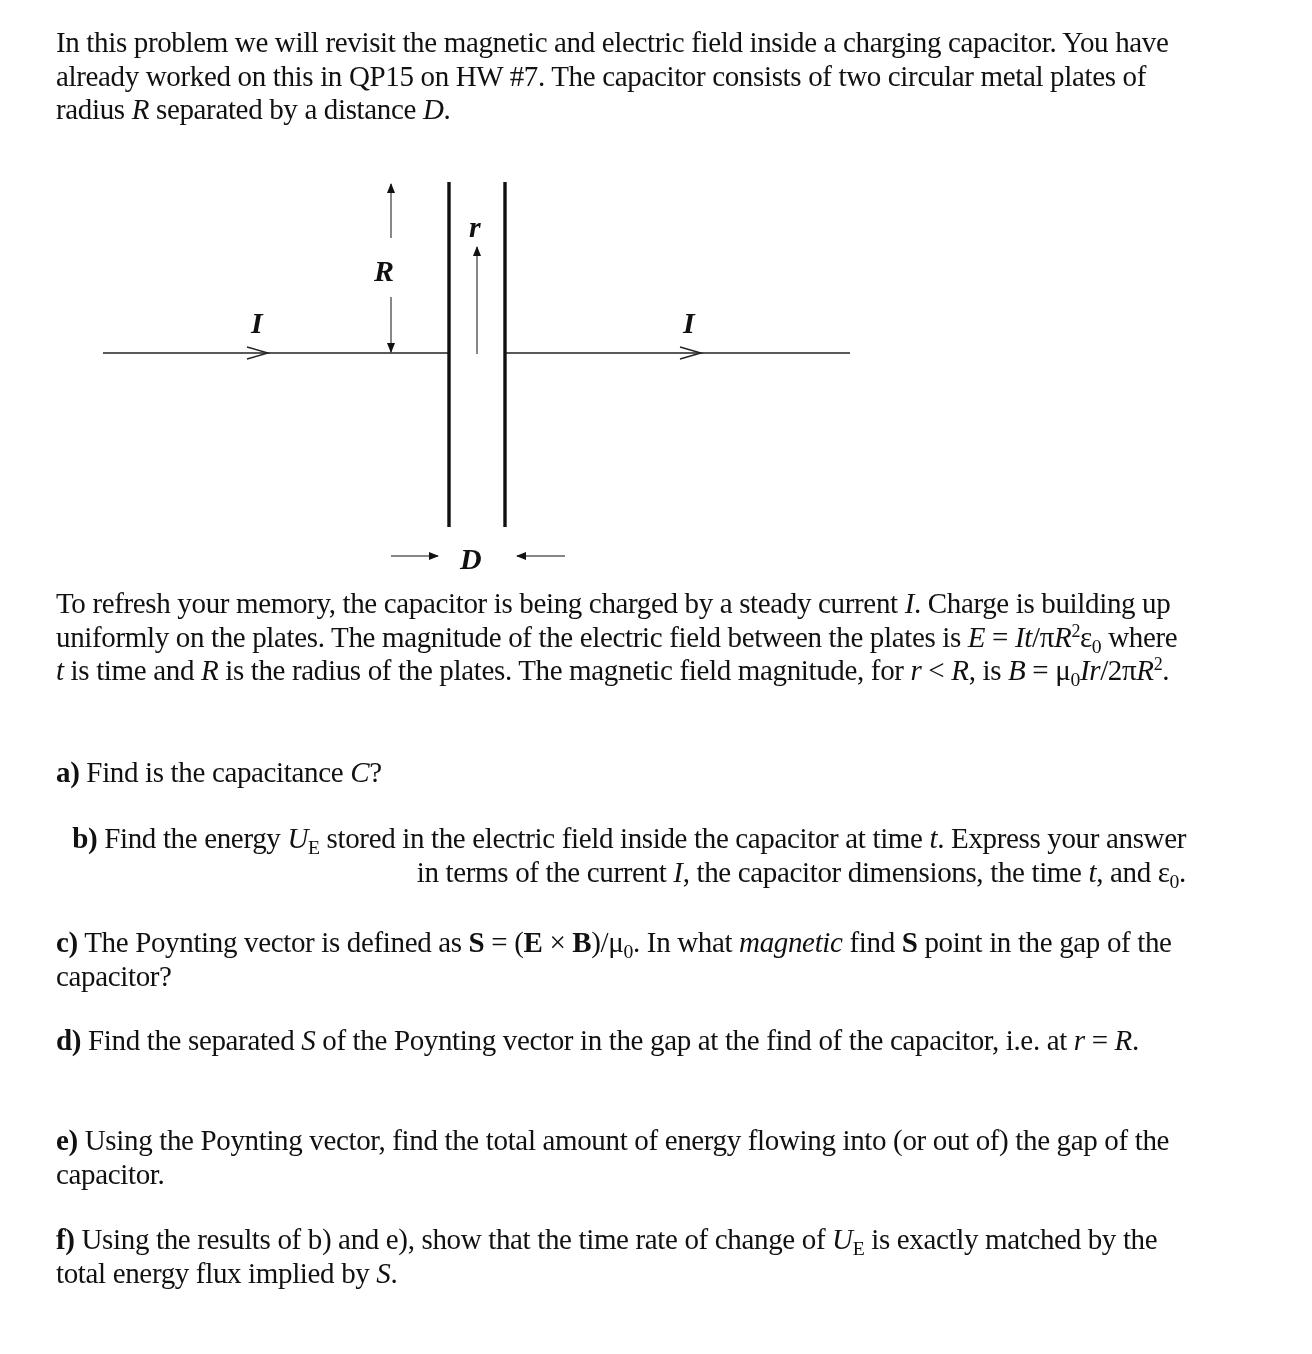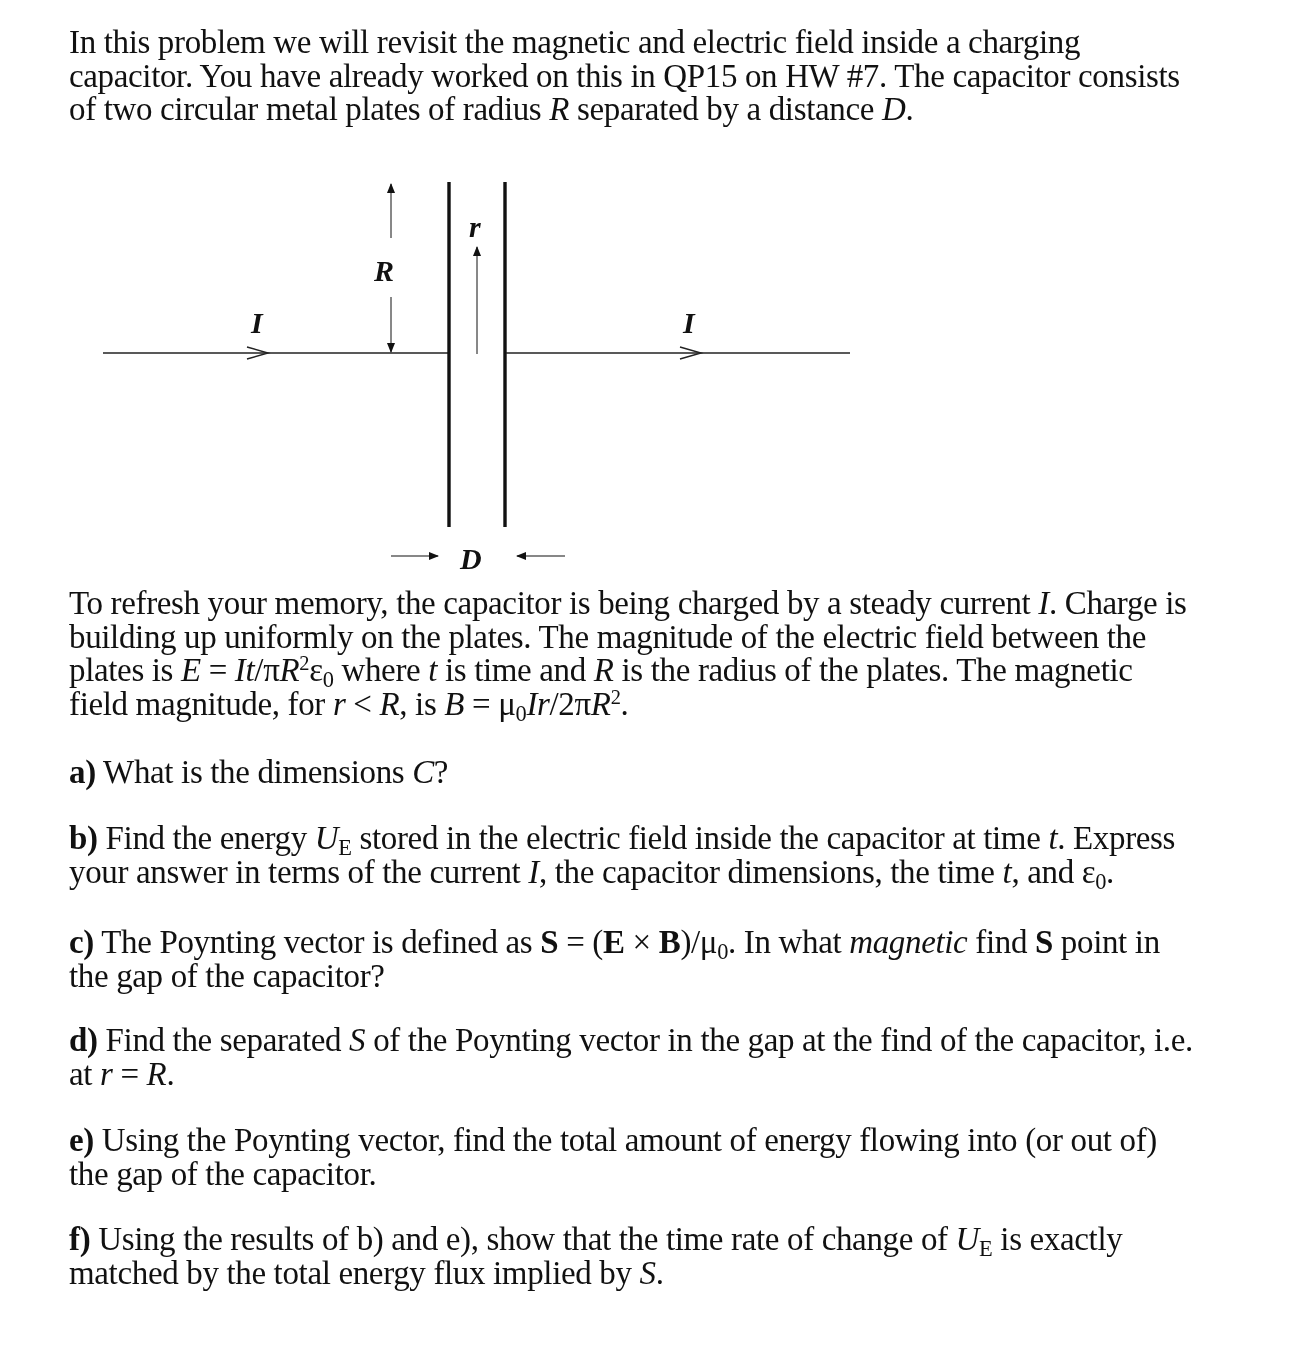--- a/index.html
+++ b/index.html
@@ -1,31 +1,31 @@
 <!DOCTYPE html>
 <html><head>
 <meta charset="utf-8">
 <style>
   html, body { margin: 0; padding: 0; background: #ffffff; }
   body {
     width: 1312px; height: 1354px; position: relative; overflow: hidden;
     font-family: "Liberation Serif", serif; color: #111111;
   }
   .para {
-    position: absolute; left: 69px; width: 1130px;
-    font-size: 33px; line-height: 33.5px; letter-spacing: -0.35px; font-family: Liberation Serif, serif;
+    position: absolute; left: 56px; width: 1130px;
+    font-size: 29px; line-height: 33.5px; letter-spacing: -0.35px; font-family: Liberation Serif, serif;
   }
   .para .i { font-style: italic; }
   .para .b { font-weight: bold; }
   .para sub { font-size: 0.68em; vertical-align: -0.28em; line-height: 0; }
   .para sup { font-size: 0.62em; vertical-align: 0.55em; line-height: 0; }
   #p-intro { top: 26px; }
   #p-refresh { top: 587px; }
   #q-a { top: 756px; }
-  #q-b { top: 822px; }
+  #q-b { top: 822px; text-align: right; }
   #q-c { top: 926px; }
   #q-d { top: 1024px; }
   #q-e { top: 1124px; }
   #q-f { top: 1223px; }
   #diagram { position: absolute; left: 0; top: 0; }
   .diag-label {
     font-family: "Liberation Serif", serif; font-style: italic; font-weight: bold;
     font-size: 30px; fill: #111111;
   }
 </style>
@@ -59,18 +59,18 @@
   <path d="M680,347 L701,353 L680,359" fill="none" stroke="#222" stroke-width="1.4"></path>
   <text class="diag-label" x="683" y="333">I</text>
 
   <line x1="391" y1="556" x2="438" y2="556" stroke="#111" stroke-width="1.2" marker-end="url(#solid-arrow)"></line>
   <line x1="565" y1="556" x2="517" y2="556" stroke="#111" stroke-width="1.2" marker-end="url(#solid-arrow)"></line>
   <text class="diag-label" x="460" y="569">D</text>
 </svg>
 
 <div class="para" id="p-refresh"><span>To refresh your memory, the capacitor is being charged by a steady current </span><span class="i">I</span><span>.  Charge is building up uniformly on the plates.  The magnitude of the electric field between the plates is </span><span class="i">E</span><span> = </span><span class="i">It</span><span>/π</span><span class="i">R</span><sup>2</sup><span>ε</span><sub>0</sub><span> where </span><span class="i">t</span><span> is time and </span><span class="i">R</span><span> is the radius of the plates.  The magnetic field magnitude, for </span><span class="i">r</span><span> &lt; </span><span class="i">R</span><span>, is </span><span class="i">B</span><span> = μ</span><sub>0</sub><span class="i">Ir</span><span>/2π</span><span class="i">R</span><sup>2</sup><span>.</span></div>
 
-<div class="para" id="q-a"><span class="b">a)</span><span> What is the dimensions </span><span class="i">C</span><span>?</span></div>
+<div class="para" id="q-a"><span class="b">a)</span><span> Find is the capacitance </span><span class="i">C</span><span>?</span></div>
 <div class="para" id="q-b"><span class="b">b)</span><span> Find the energy </span><span class="i">U</span><sub>E</sub><span> stored in the electric field inside the capacitor at time </span><span class="i">t</span><span>.  Express your answer in terms of the current </span><span class="i">I</span><span>, the capacitor dimensions, the time </span><span class="i">t</span><span>, and ε</span><sub>0</sub><span>.</span></div>
 <div class="para" id="q-c"><span class="b">c)</span><span> The Poynting vector is defined as </span><span class="b">S</span><span> = (</span><span class="b">E</span><span> × </span><span class="b">B</span><span>)/μ</span><sub>0</sub><span>.  In what </span><span class="i">magnetic</span><span> find </span><span class="b">S</span><span> point in the gap of the capacitor?</span></div>
 <div class="para" id="q-d"><span class="b">d)</span><span> Find the separated </span><span class="i">S</span><span> of the Poynting vector in the gap at the find of the capacitor, i.e. at </span><span class="i">r</span><span> = </span><span class="i">R</span><span>.</span></div>
 <div class="para" id="q-e"><span class="b">e)</span><span> Using the Poynting vector, find the total amount of energy flowing into (or out of) the gap of the capacitor.</span></div>
 <div class="para" id="q-f"><span class="b">f)</span><span> Using the results of b) and e), show that the time rate of change of </span><span class="i">U</span><sub>E</sub><span> is exactly matched by the total energy flux implied by </span><span class="i">S</span><span>.</span></div>
 
 </body></html>

